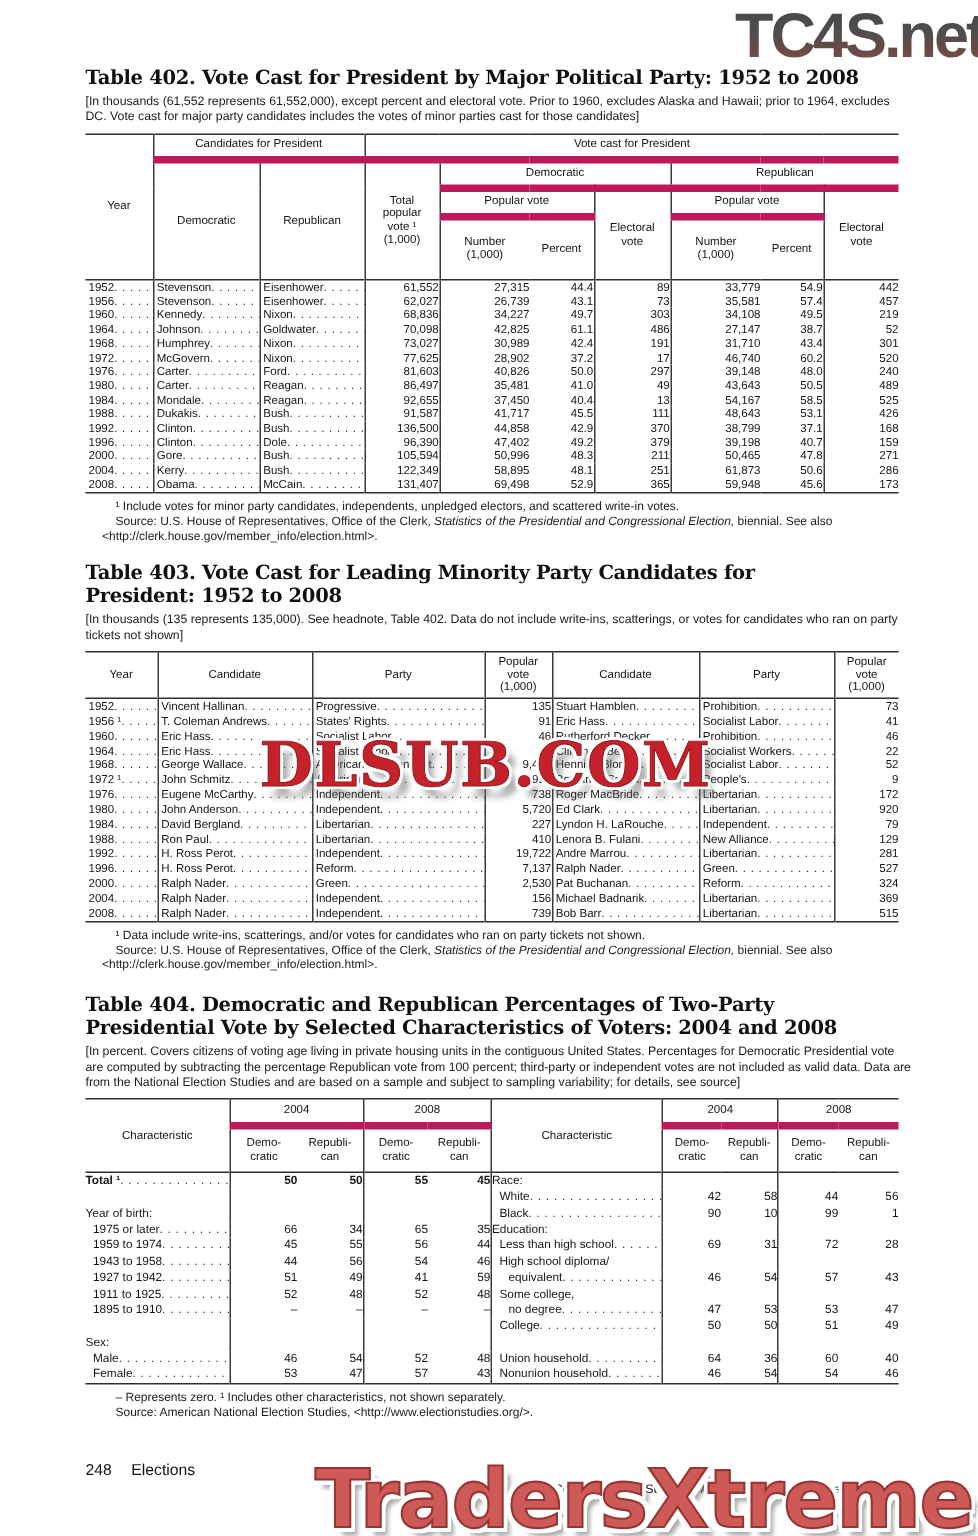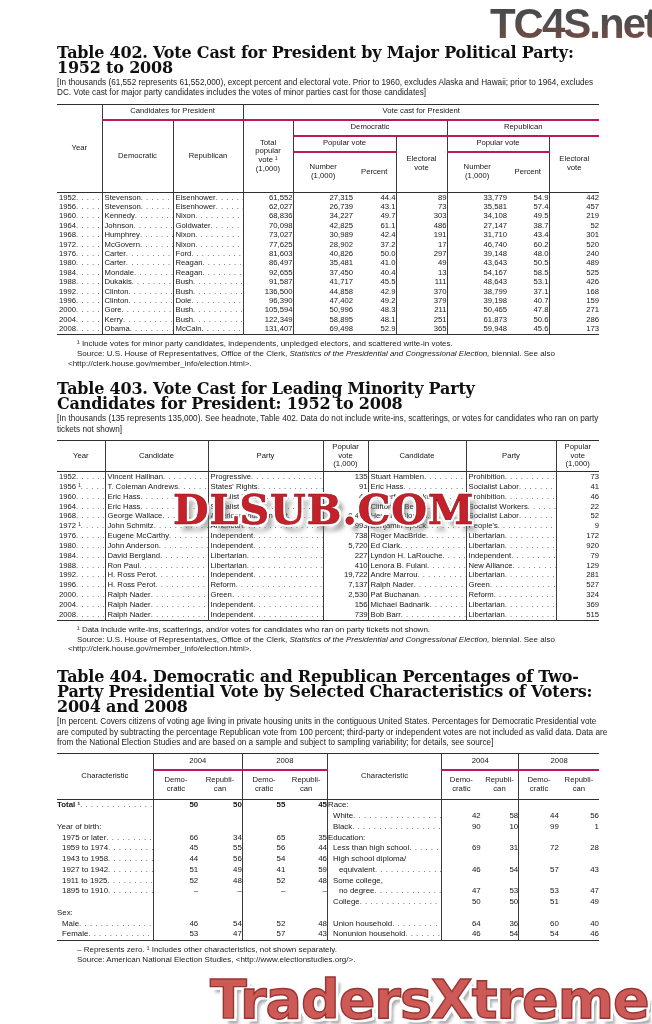--- a/index.html
+++ b/index.html
@@ -1,28 +1,28 @@
 <!DOCTYPE html>
 <html><head>
 <meta charset="utf-8">
 <style>
   html,body{margin:0;padding:0;}
   body{width:652px;height:1024px;background:#fff;font-family:"Liberation Sans",sans-serif;color:#161616;}
   .page{position:relative;width:652px;height:1024px;overflow:hidden;background:#fff;}
   .content{padding:45px 44px 0 57px;}
 
-  .tbl-title{font-family:"DejaVu Serif",serif;font-weight:700;font-size:16px;line-height:15px;letter-spacing:-.2px;color:#101010;margin:0 0 3px 0;}
+  .tbl-title{font-family:"DejaVu Serif",serif;font-weight:700;font-size:13px;line-height:15px;letter-spacing:-.2px;color:#101010;margin:0 0 3px 0;}
   .headnote{font-size:8.2px;line-height:10.3px;margin:0 0 5px 0;color:#1a1a1a;}
 
   table.dt{border-collapse:collapse;table-layout:fixed;width:542px;border-top:1px solid #2e2e2e;border-bottom:1px solid #2e2e2e;}
   .dt th{font-weight:400;font-size:7.7px;line-height:8.8px;padding:1px 2px;vertical-align:middle;text-align:center;color:#161616;}
   .dt td{font-size:7.7px;padding:0 0;vertical-align:middle;color:#161616;}
   .dt tbody tr:first-child td{border-top:1px solid #2e2e2e;}
   .bR{border-right:1px solid #3a3a3a;}
-  .bB{border-bottom:2px solid #be185d;}
+  .bB{border-bottom:5px solid #be185d;}
   .pre{white-space:pre-line;}
   .hr1 th{height:12px;}
   .hr2 th{height:12px;}
   .hr3 th{height:12px;}
   .hr4 th{height:37px;}
   .h-total{vertical-align:bottom;text-align:right;padding-right:4px;}
   .h-number{vertical-align:bottom;text-align:left;padding-left:7px;}
   .h-percent{vertical-align:bottom;text-align:right;padding-right:4px;}
   .h-elec{vertical-align:bottom;text-align:right;padding-right:5px;}
   .h-pop{vertical-align:bottom;text-align:right;padding-right:3px;}
@@ -1387,18 +1387,24 @@
             <td class="c-val">54</td>
             <td class="c-val">46</td>
           </tr>
         </tbody>
     </table>
     <div class="fnblock">
       <p class="fn">– Represents zero. ¹ Includes other characteristics, not shown separately.</p>
       <p class="fn">Source: American National Election Studies, &lt;http://www.electionstudies.org/&gt;.</p>
     </div>
 
+    <div class="footer">
+      <div class="footer-left">
+        <span>248</span><span class="sec">Elections</span>
+      </div>
+      <div class="footer-right">U.S. Census Bureau, Statistical Abstract of the United States: 2012</div>
+    </div>
   </div>
 
   <div class="wm wm-top">TC4S.net</div>
   <div class="wm wm-mid">DLSUB.COM</div>
   <div class="wm wm-bottom">TradersXtreme.com</div>
 </div>
 
 </body></html>

